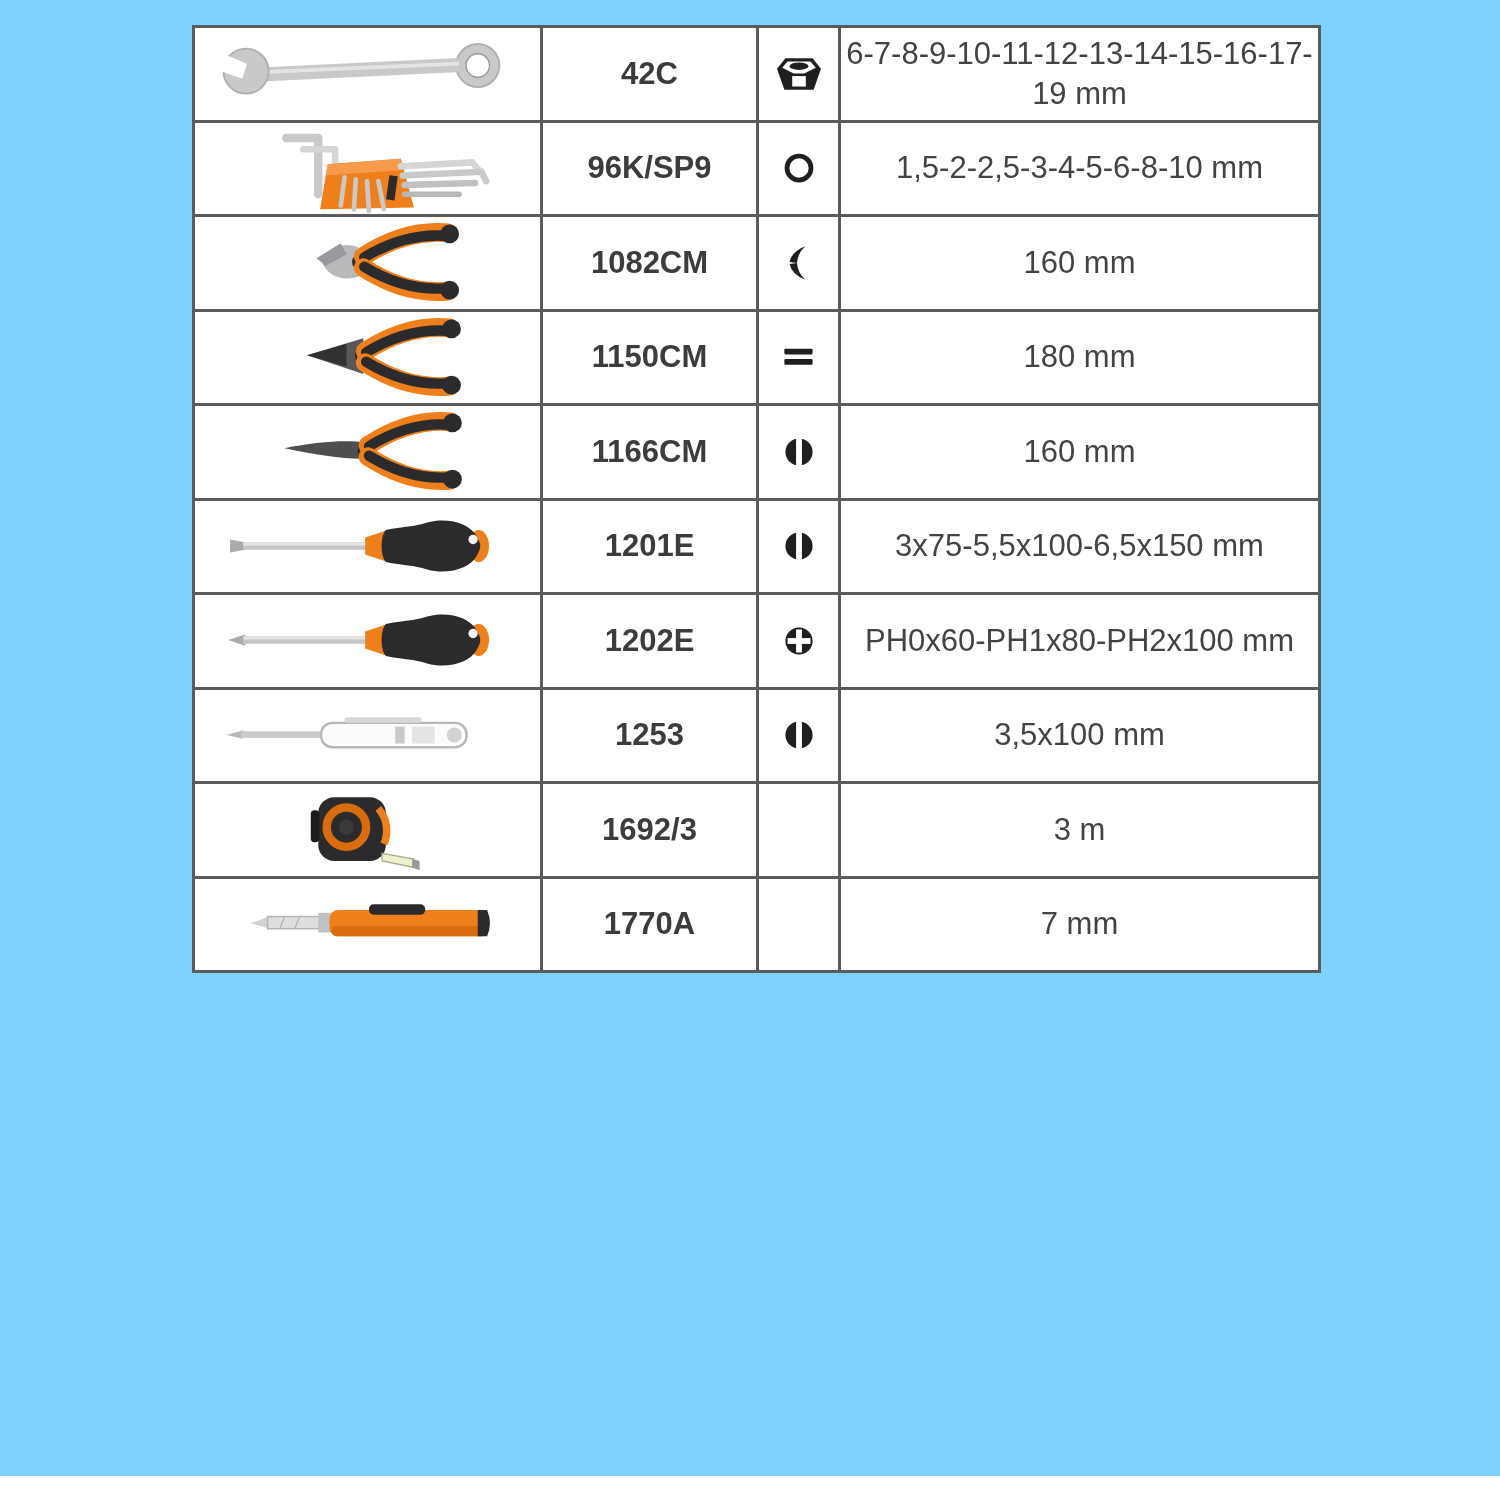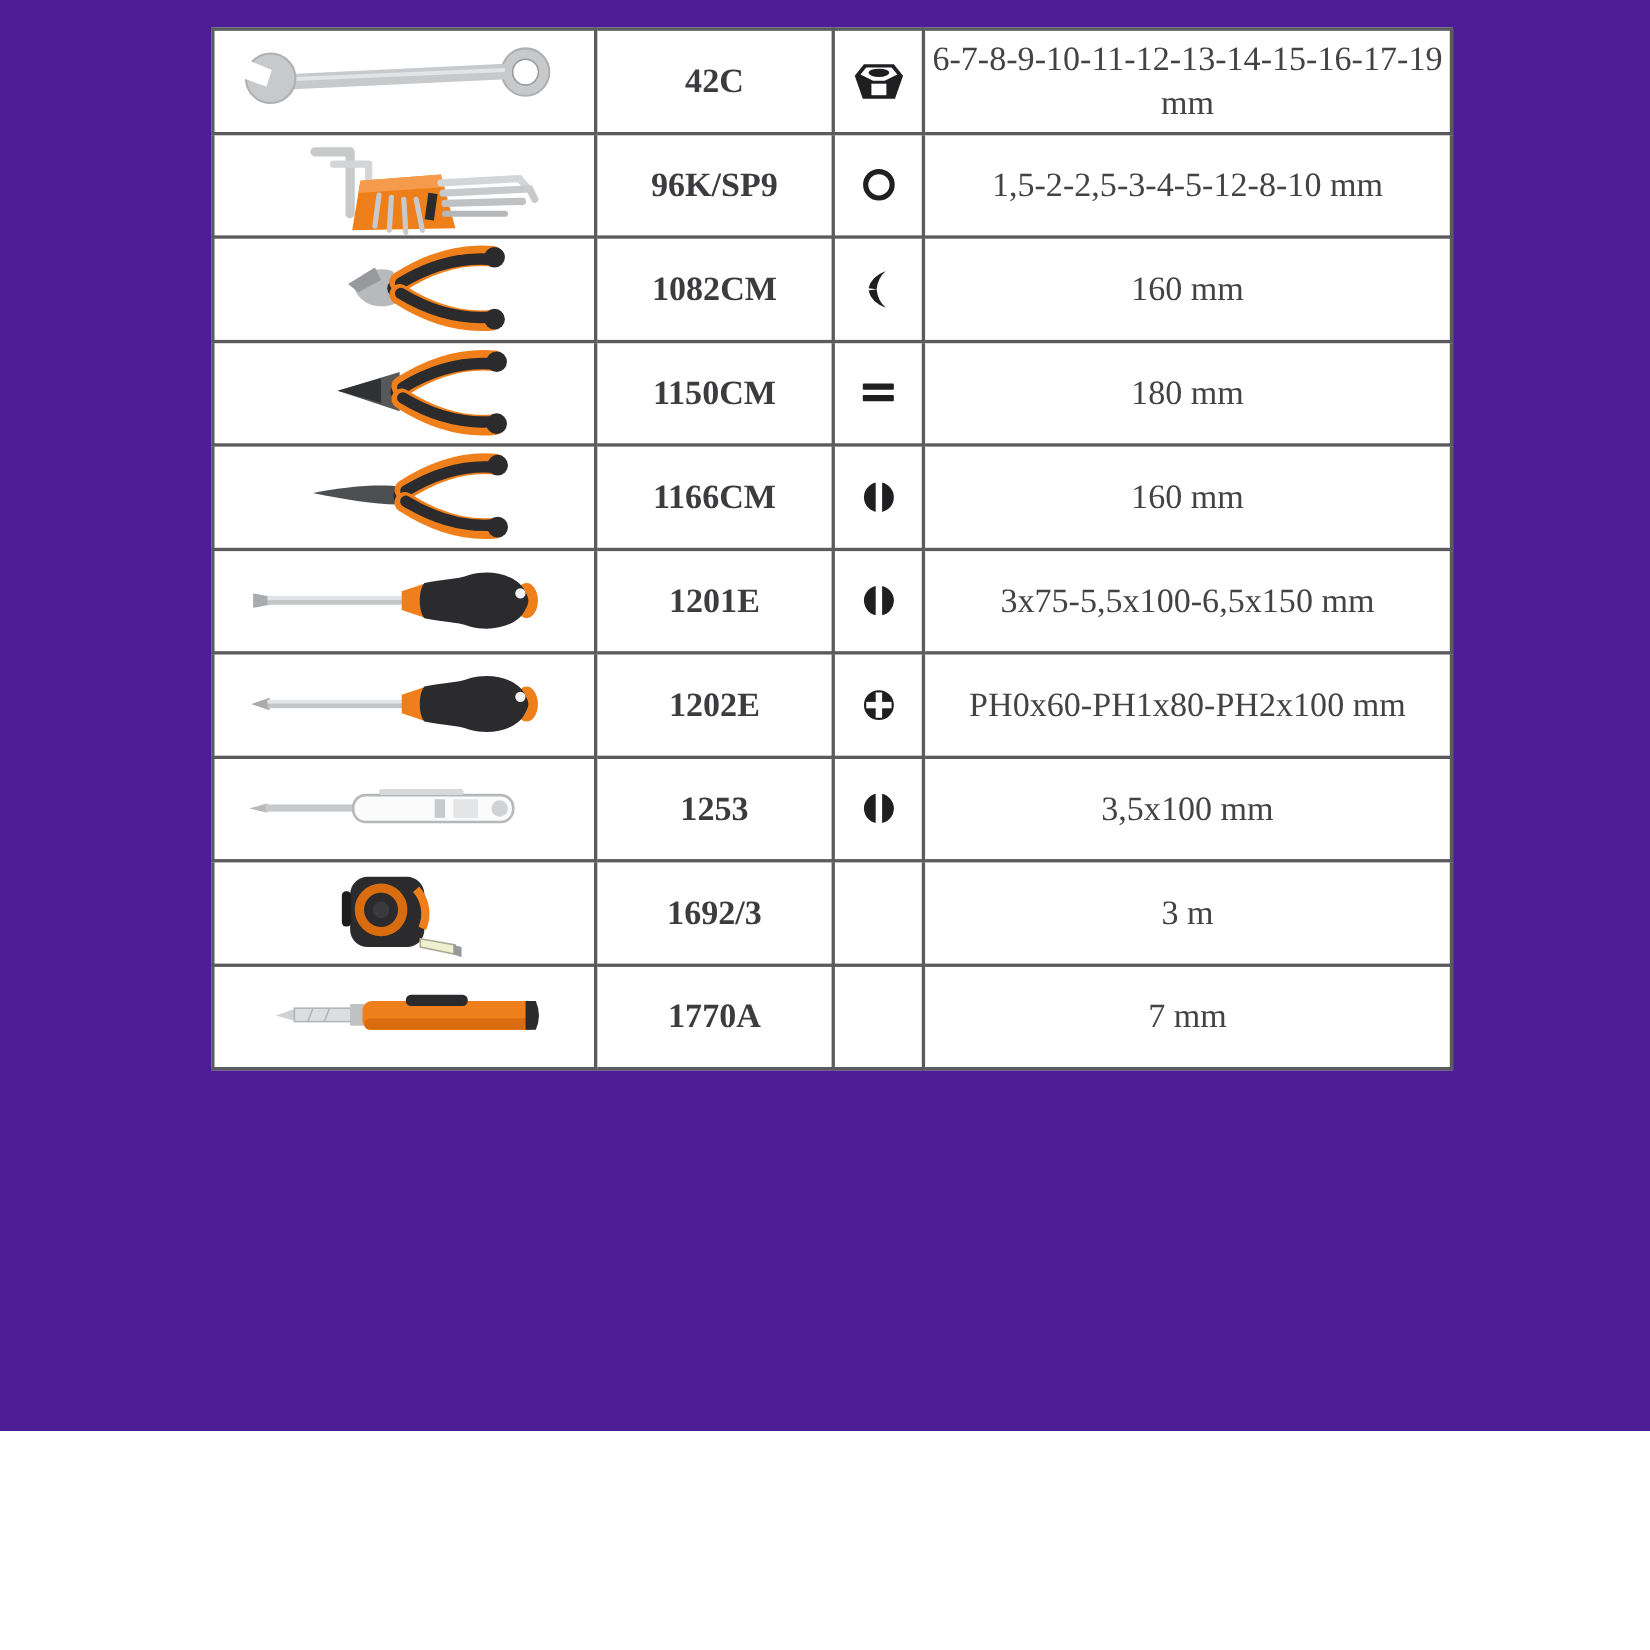--- a/index.html
+++ b/index.html
@@ -1,18 +1,18 @@
 <!DOCTYPE html>
 <html><head>
 <meta charset="utf-8">
 <style>
   html,body{margin:0;padding:0;background:#ffffff;}
   #canvas{
-    position:relative;width:1500px;height:1301px;background:#4c1d95;overflow:hidden;
-    font-family:Liberation Serif, serif;
+    position:relative;width:1500px;height:1476px;background:#7dd3fc;overflow:hidden;
+    font-family:Liberation Sans, sans-serif;
   }
   #kit-table{
     position:absolute;left:192px;top:25px;width:1126px;
     border-collapse:collapse;table-layout:fixed;background:#ffffff;
   }
   #kit-table td{
     border:3px solid #5a5b5d;
     height:91.5px;
     overflow:hidden;
     vertical-align:middle;
@@ -86,21 +86,21 @@
                 <path d="M162,60 L160,92"></path>
       <path d="M174,62 L176,94"></path>
                 <path d="M186,62 L192,92"></path>
     </g>
             </svg>
           </td>
           <td class="code-cell"><span>96K/SP9</span></td>
           <td class="icon-cell"><svg class="icon-svg" viewBox="0 0 44 40">
     <circle cx="22" cy="20" r="11.5" fill="none" stroke="#1f1f21" stroke-width="4.5"></circle>
             </svg></td>
-          <td class="spec-cell"><span>1,5-2-2,5-3-4-5-12-8-10 mm</span></td>
+          <td class="spec-cell"><span>1,5-2-2,5-3-4-5-6-8-10 mm</span></td>
         </tr>
         <tr>
           <td class="img-cell">
             <svg class="tool-svg" viewBox="0 0 350 97">
     <path d="M126,48 C130,32 150,26 164,32 L168,62 C150,70 132,64 126,48 Z" fill="#b7b9bb"></path>
     <polygon points="120,44 146,28 152,40 130,52" fill="#97999c"></polygon>
     <circle cx="167" cy="48" r="9" fill="#2b2b2d"></circle>
     <path d="M170,42 C198,24 228,14 260,17" stroke="#ef7f1a" stroke-width="20" fill="none" stroke-linecap="round"></path>
     <path d="M171,43 C199,26 229,18 258,20" stroke="#2b2b2d" stroke-width="11" fill="none" stroke-linecap="round"></path>
     <circle cx="262" cy="18" r="10" fill="#2b2b2d"></circle>

